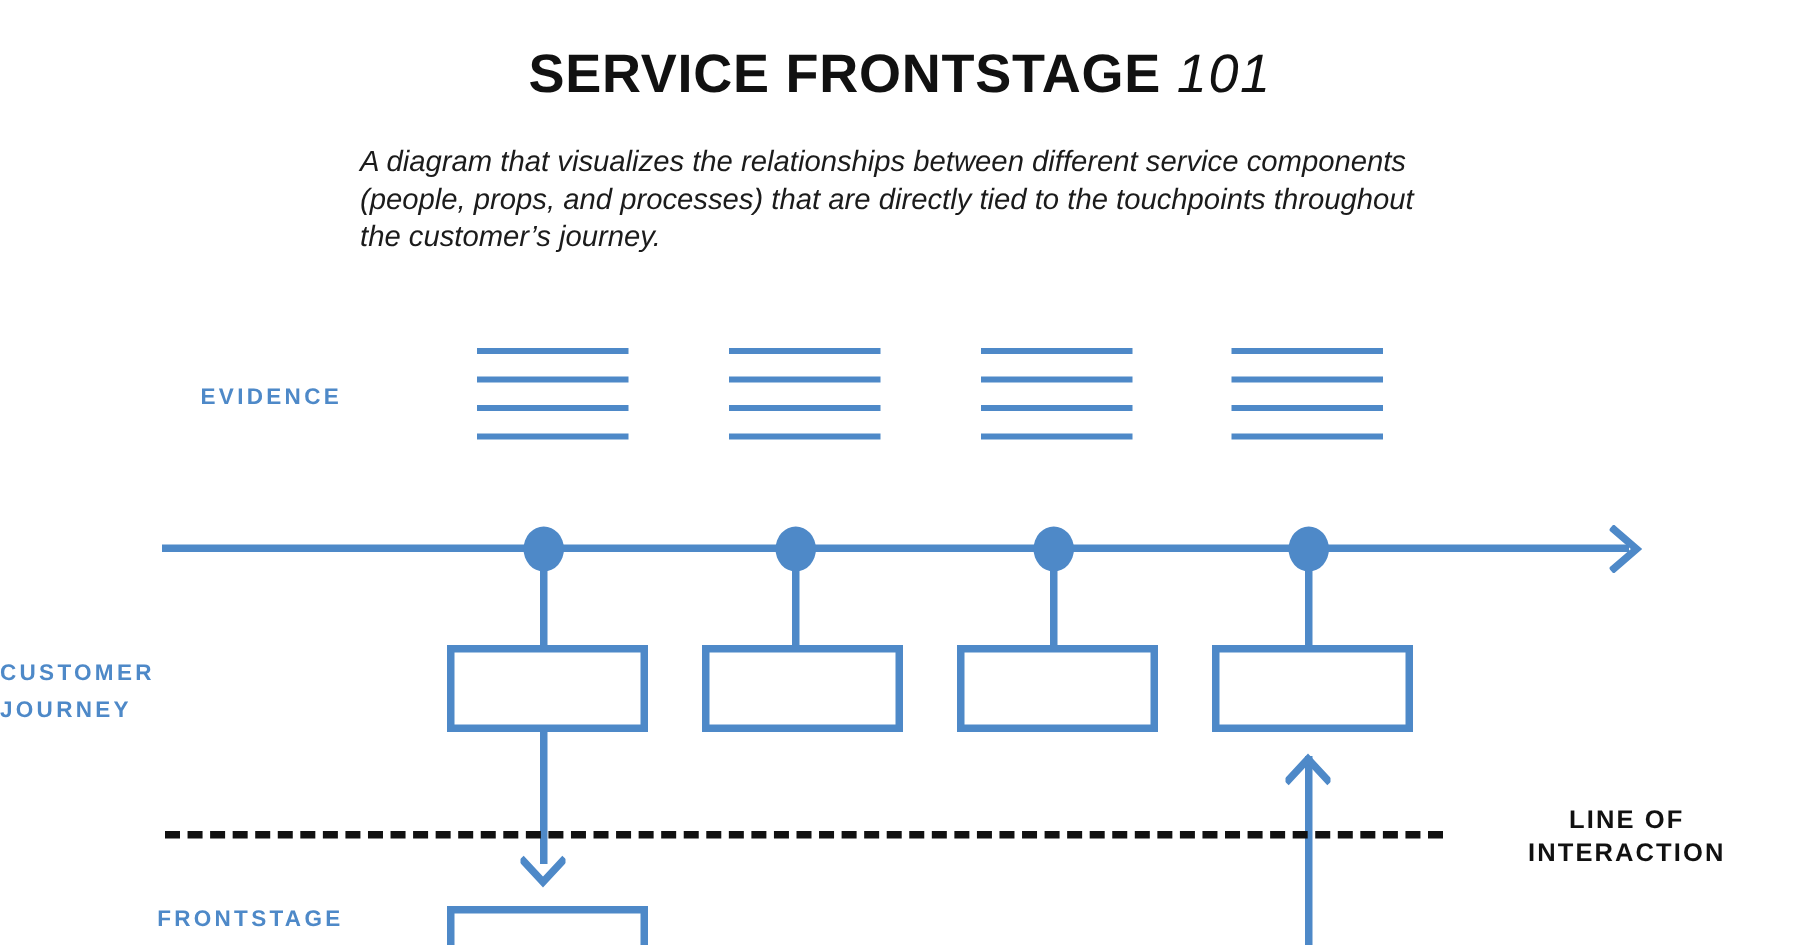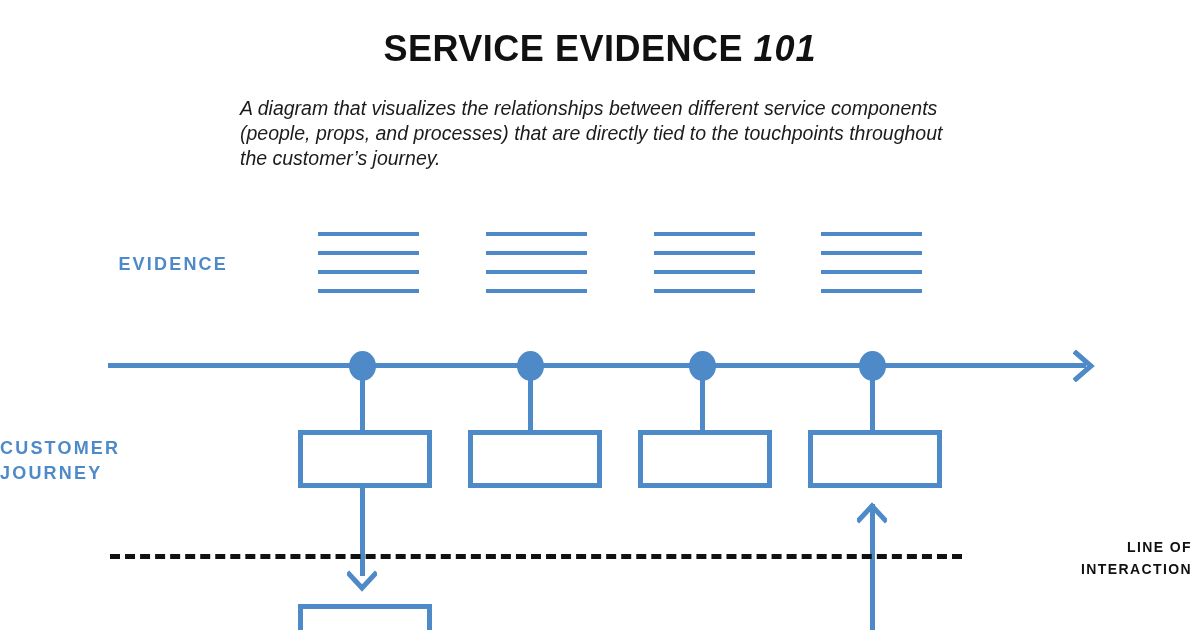--- a/index.html
+++ b/index.html
@@ -13,51 +13,51 @@
   #stage{position:absolute;left:0;top:0;width:1200px;height:630px;}
 
   
   .title{
     position:absolute;left:0;top:28px;width:1200px;
     text-align:center;
     font-size:36px;font-weight:bold;color:#111111;
     letter-spacing:.5px;
     white-space:nowrap;
   }
-  .title .num{font-style:italic;font-weight:bold;letter-spacing:1px;}
+  .title .num{font-style:italic;font-weight:normal;letter-spacing:1px;}
   .subtitle{
     position:absolute;left:240px;top:96px;width:720px;
     text-align:left;
     font-style:italic;
     font-size:19.5px;line-height:25px;color:#1b1b1b;
   }
 
   
   .rowlabel{
     position:absolute;
     color:#4E89C8;
     font-weight:bold;
-    font-size:18px;
+    font-size:15px;
     letter-spacing:2.2px;
     line-height:25px;
     white-space:pre-line;
   }
   #lbl-evidence{left:0;top:252px;width:228px;text-align:right;}
   #lbl-journey{left:0;top:436px;width:229px;}
   #lbl-frontstage{left:0;top:600px;width:229px;text-align:right;}
 
   .blacklabel{
     position:absolute;
     color:#111111;
     font-weight:bold;
-    font-size:14px;
+    font-size:17px;
     letter-spacing:1.4px;
     line-height:22px;
     white-space:pre-line;
-    text-align:right;
+    text-align:center;
   }
   #lbl-interaction{left:977px;top:536px;width:215px;}
 
   
   .evgroup{position:absolute;top:232px;width:101px;height:62px;}
   .evgroup .evline{
     position:absolute;left:0;width:101px;height:4px;
     background:#4E89C8;
   }
 
@@ -100,27 +100,28 @@
     position:absolute;left:298px;top:604px;width:134px;height:40px;
     border:5px solid #4E89C8;border-bottom:none;
     background:#ffffff;box-sizing:border-box;
   }
 </style>
 </head>
 <body>
 
 <div id="stage">
 
-  <div class="title"><span>SERVICE EVIDENCE </span><span class="num">101</span></div>
+  <div class="title"><span>SERVICE FRONTSTAGE </span><span class="num">101</span></div>
 
   <div class="subtitle">A diagram that visualizes the relationships between different service components (people, props, and processes) that are directly tied to the touchpoints throughout the customer’s journey.</div>
 
   <div class="rowlabel" id="lbl-evidence">EVIDENCE</div>
   <div class="rowlabel" id="lbl-journey">CUSTOMER
 JOURNEY</div>
+  <div class="rowlabel" id="lbl-frontstage">FRONTSTAGE</div>
 
   <div class="blacklabel" id="lbl-interaction">LINE OF
 INTERACTION</div>
 
   <div class="evgroup" style="left:318px">
     <span class="evline" style="top:0px"></span>
     <span class="evline" style="top:19px"></span>
     <span class="evline" style="top:38px"></span>
     <span class="evline" style="top:57px"></span>
   </div>

